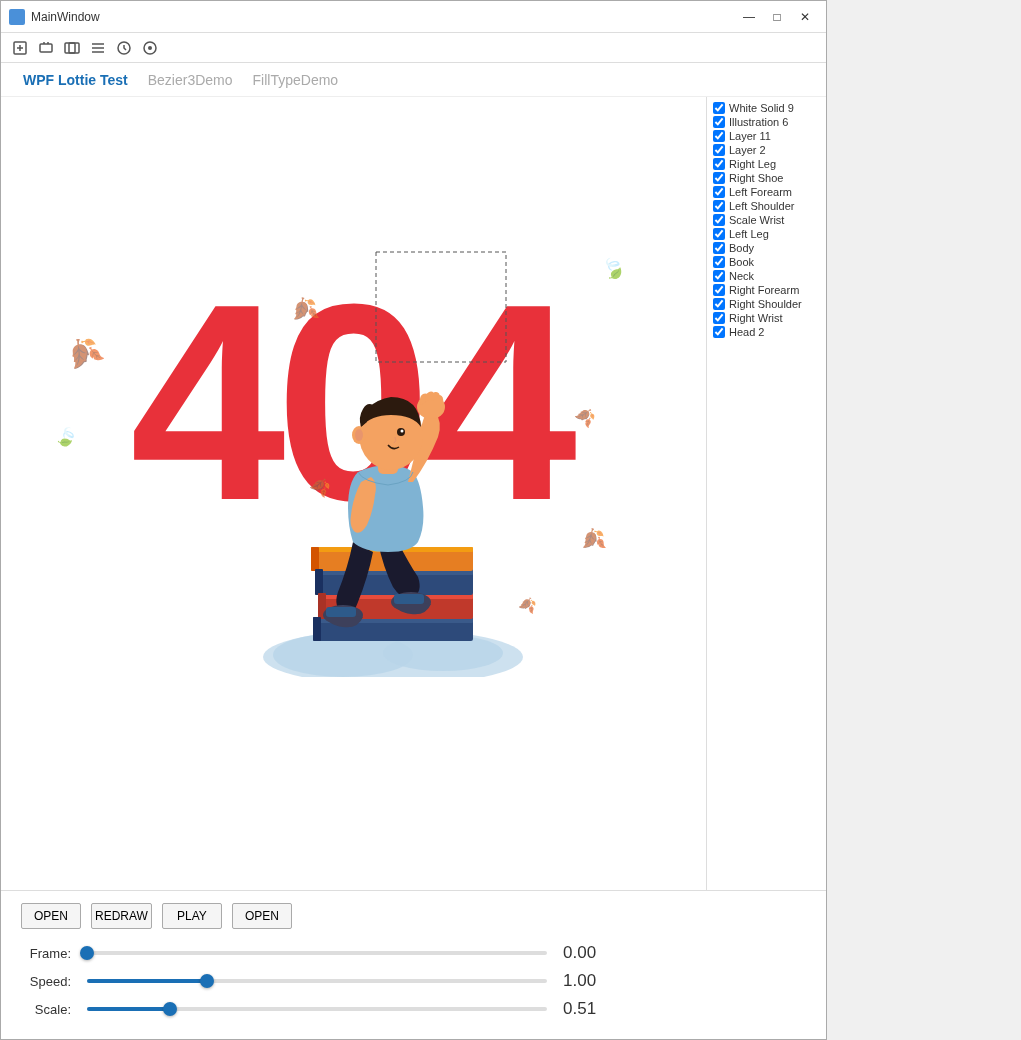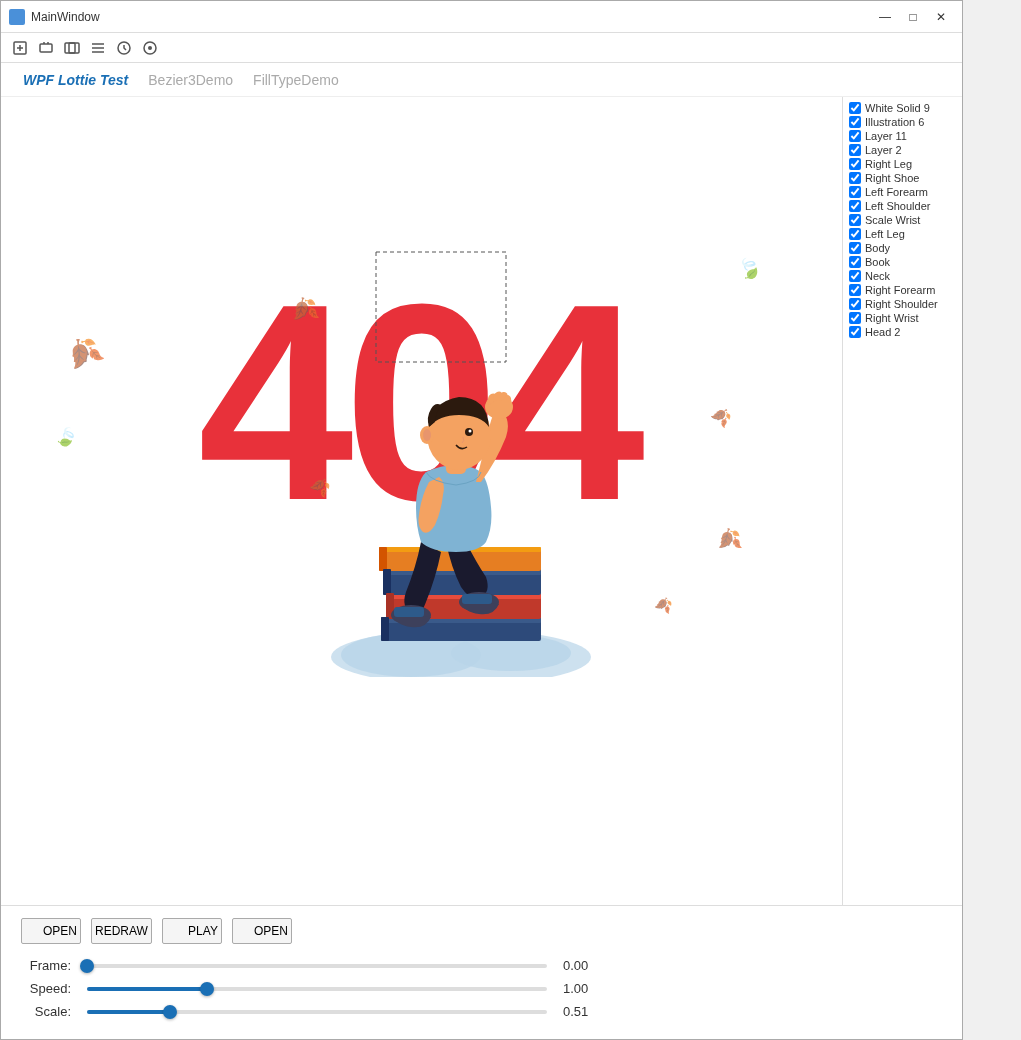--- a/index.html
+++ b/index.html
@@ -5,21 +5,21 @@
     * { box-sizing: border-box; margin: 0; padding: 0; }
     body {
       font-family: 'Segoe UI', Arial, sans-serif;
       font-size: 12px;
       background: #f0f0f0;
       width: 1021px;
       height: 1040px;
       overflow: hidden;
     }
     .window {
-      width: 963px;
+      width: 827px;
       height: 1040px;
       background: #fff;
       border: 1px solid #aaa;
       display: flex;
       flex-direction: column;
     }
     .title-bar {
       background: #fff;
       border-bottom: 1px solid #ddd;
       display: flex;
@@ -82,21 +82,21 @@
       border-bottom: 1px solid #eee;
       height: 34px;
       gap: 0;
     }
     .menu-item {
       padding: 4px 10px;
       cursor: pointer;
       border-radius: 3px;
       font-size: 14px;
     }
-    .menu-item.active { color: #1a6fb5; font-weight: 600; font-style: italic; }
+    .menu-item.active { color: #1a6fb5; font-weight: 600; }
     .menu-item.inactive { color: #aaa; }
     .main-content {
       display: flex;
       flex: 1;
       overflow: hidden;
     }
     .canvas-area {
       flex: 1;
       position: relative;
       background: #fff;
@@ -183,21 +183,20 @@
       margin-bottom: 14px;
     }
     .ctrl-btn {
       border: 1px solid #aaa;
       background: #f5f5f5;
       padding: 5px 3px;
       cursor: pointer;
       font-size: 12px;
       border-radius: 2px;
       min-width: 60px;
-      text-align: right;
     }
     .slider-row {
       display: flex;
       align-items: center;
       margin-bottom: 8px;
       gap: 16px;
     }
     .slider-label {
       width: 50px;
       font-size: 13px;
@@ -223,21 +222,21 @@
       background: #1a6fb5;
       border-radius: 50%;
       position: absolute;
       top: 50%;
       transform: translateY(-50%);
       cursor: pointer;
       box-shadow: 0 1px 3px rgba(0,0,0,0.3);
     }
     .slider-value {
       width: 40px;
-      font-size: 13px;
+      font-size: 17px;
       color: #333;
       text-align: left;
     }
     
     .char-svg {
       position: absolute;
       bottom: 60px;
       left: 50%;
       transform: translateX(-35%);
     }

